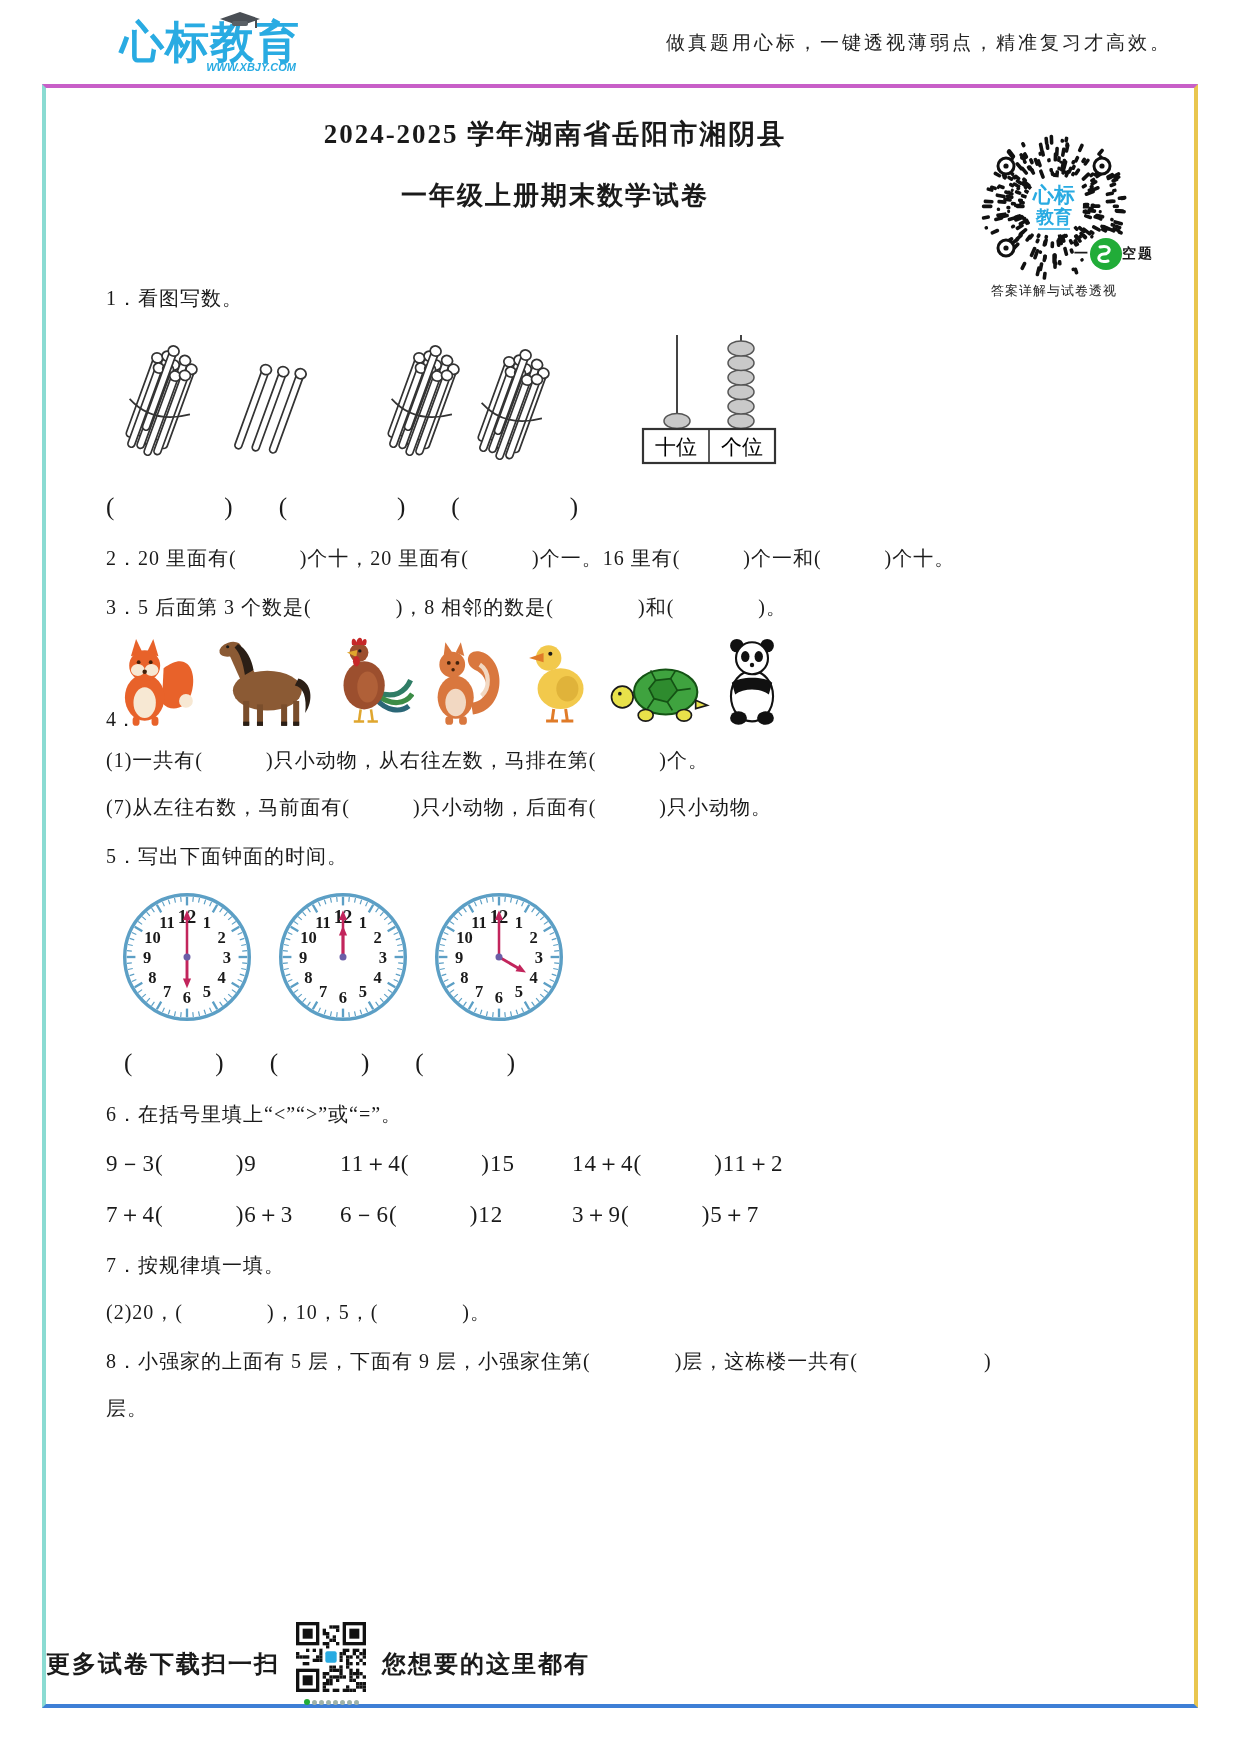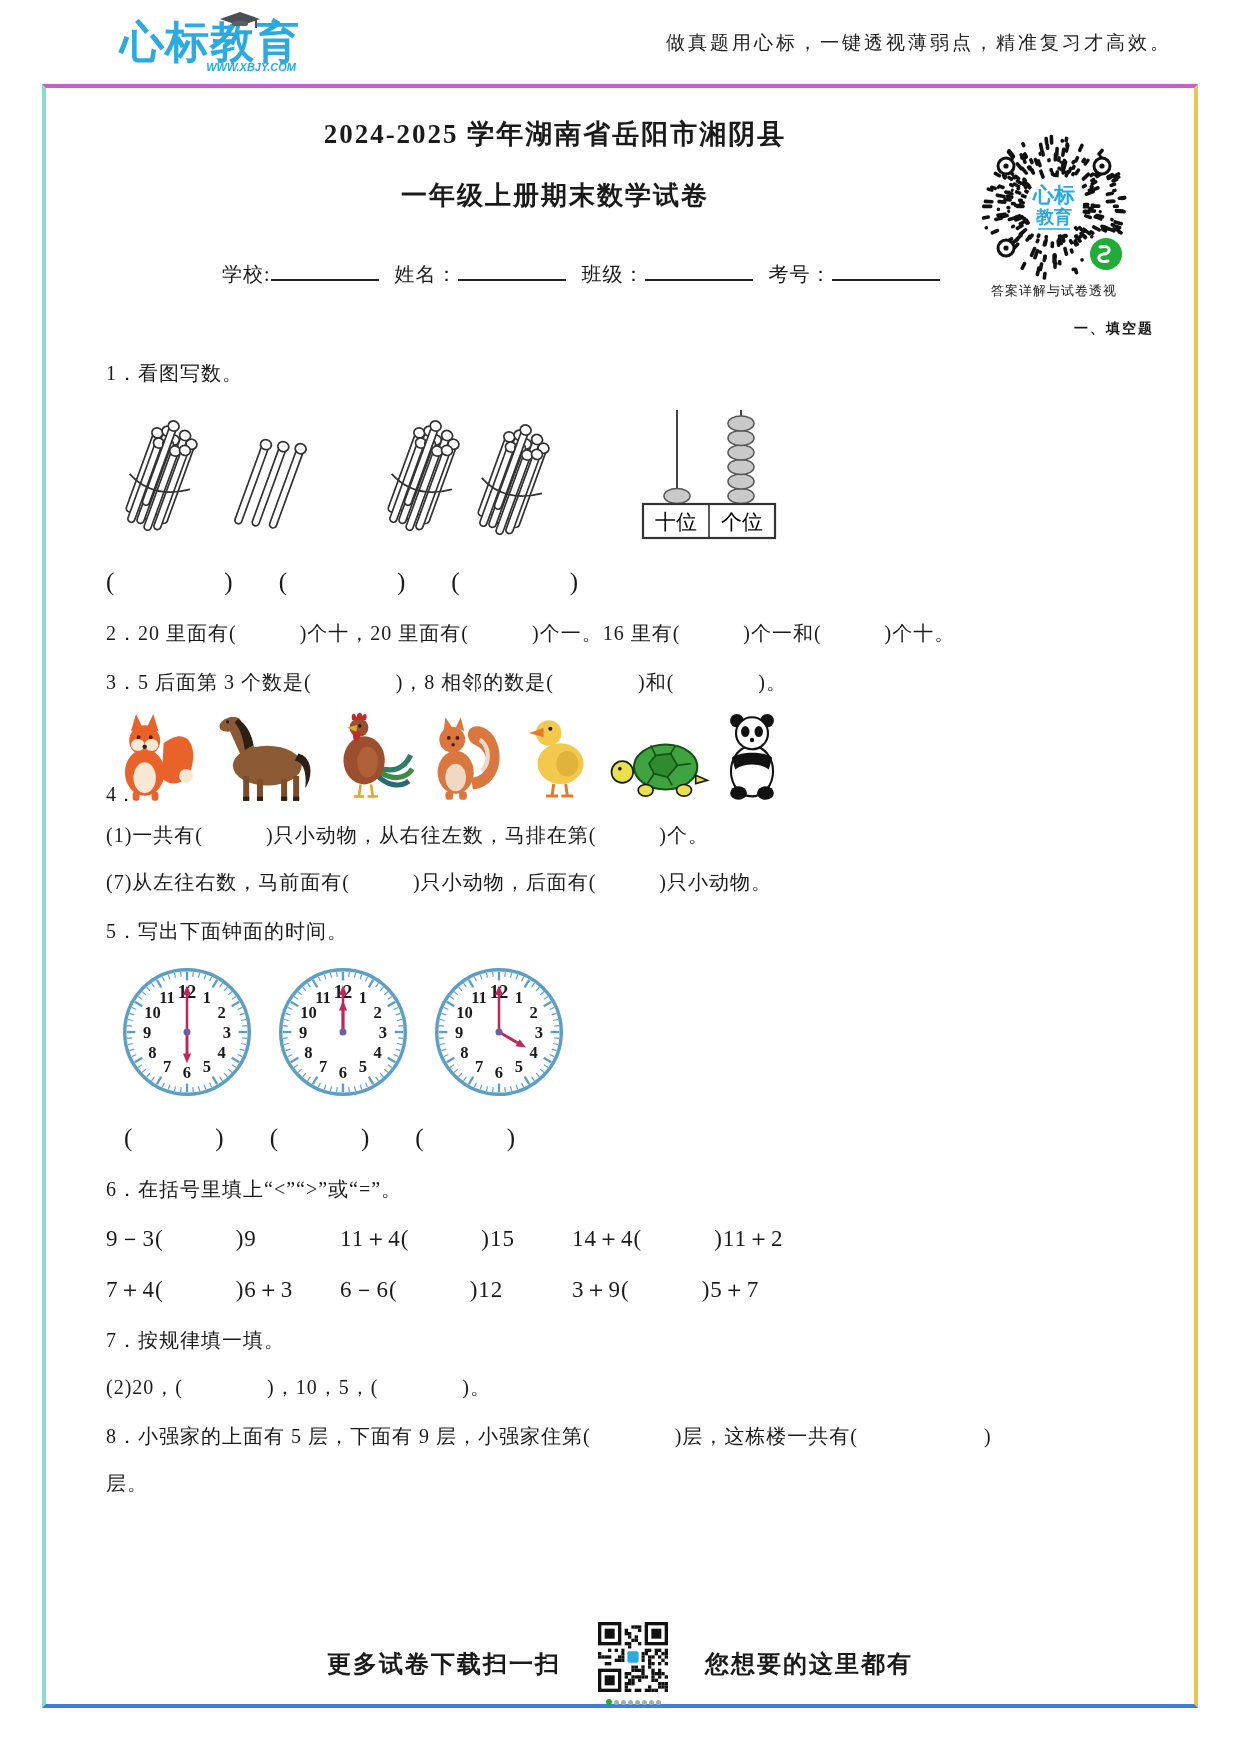--- a/index.html
+++ b/index.html
@@ -64,21 +64,21 @@
   
   .clocks-row{margin-top:12px;display:flex;margin-left:8px;}
   .clocks-row svg{margin-right:10px;}
   
   .eq-row{display:flex;margin-top:20px;font-size:23px;}
   .eq-cell{letter-spacing:1px;}
   .eq-c1{width:234px;}
   .eq-c2{width:232px;}
   
   .footer{position:absolute;left:0;bottom:26px;width:100%;display:flex;
-    justify-content:center;align-items:center;gap:21px;}
+    align-items:center;}
   .footer-text{font-size:24px;font-weight:bold;letter-spacing:2px;}
   .footer-qr-wrap{margin:0 16px;text-align:center;}
   .qr-caption-dots{margin-top:2px;height:8px;display:flex;justify-content:center;align-items:center;}
   .qr-caption-dots i{display:inline-block;width:5px;height:5px;border-radius:50%;background:#9fb3a9;margin:0 1px;}
   .qr-caption-dots i.g{background:#21AC38;width:6px;height:6px;}
 </style>
 </head>
 <body>
 
 <div class="hdr-logo">
@@ -339,21 +339,20 @@
           <path d="M146,117 C158,114 157,124 150,124 C143,124 142,134 154,131" stroke="#fff" stroke-width="3" fill="none" stroke-linecap="round"></path>
         </svg>
       <div class="qr-top-caption">答案详解与试卷透视</div>
     </div>
 
     <div class="titles">
       <div class="title-l1">2024-2025 学年湖南省岳阳市湘阴县</div>
       <div class="title-l2">一年级上册期末数学试卷</div>
     </div>
 
-    <div class="fields" id="fieldsRow"><span class="f-label">学校:</span><span class="f-line"></span><span class="f-label">姓名：</span><span class="f-line"></span><span class="f-label">班级：</span><span class="f-line"></span><span class="f-label">考号：</span><span class="f-line"></span></div>
 
     <div class="sec-heading">一、填空题</div>
 
     <div class="q-line">1．看图写数。</div>
 
     <div class="q1-figs">
 
       <svg class="fig-sticks1" width="240" height="152" viewBox="0 0 240 152">
         <defs>
           <g id="stk">

